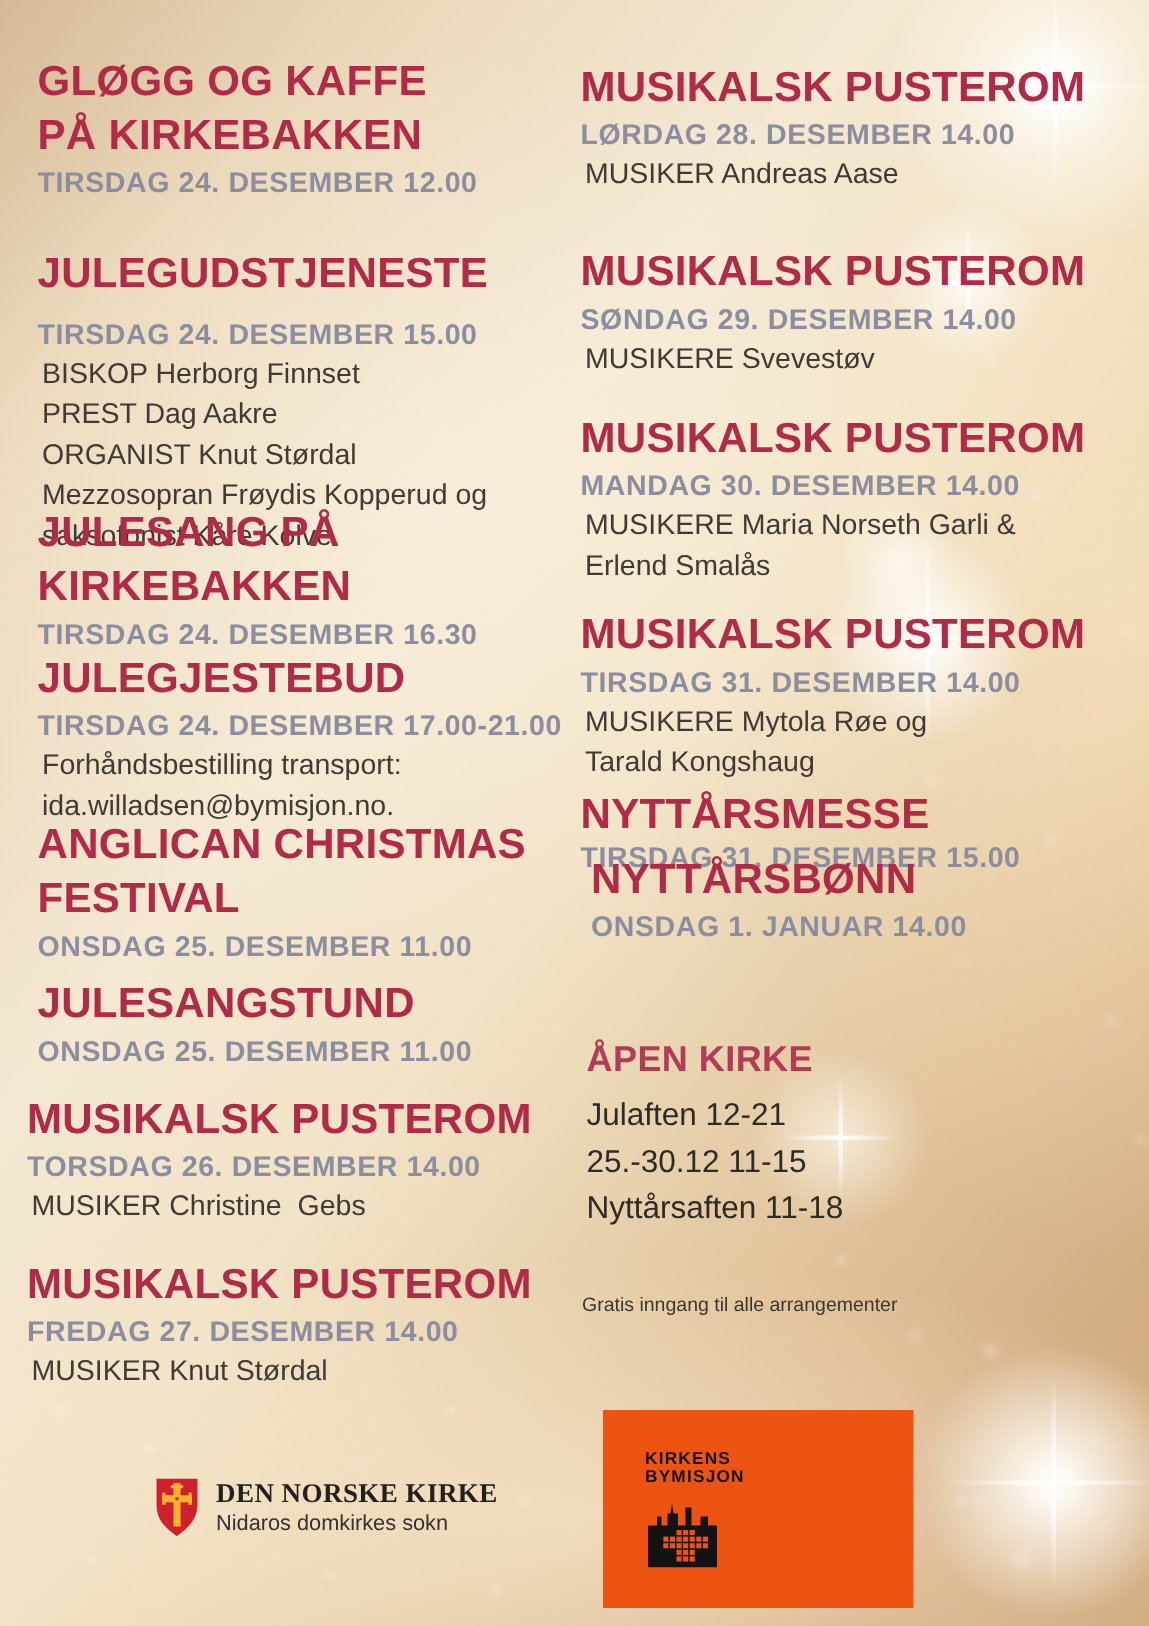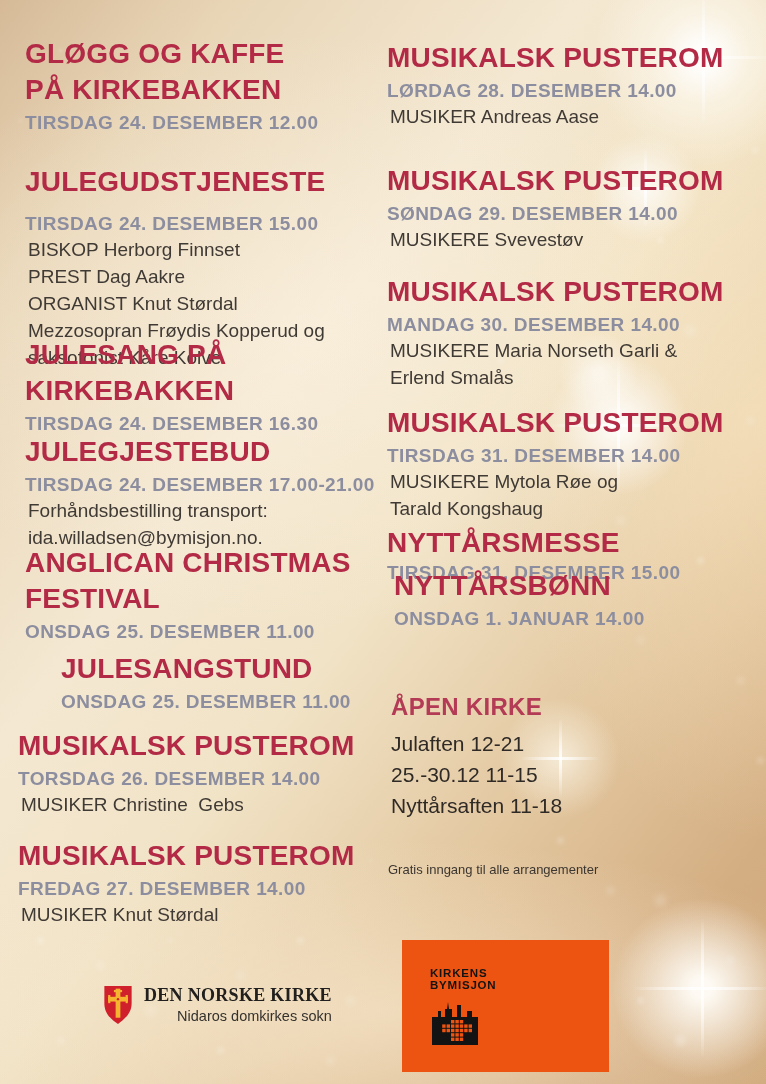--- a/index.html
+++ b/index.html
@@ -45,21 +45,21 @@
   section.event{position:absolute;width:370px;}
   .etitle div{font-weight:700;font-size:28px;line-height:36px;color:#b32a46;letter-spacing:.2px;}
   .edate{font-weight:700;font-size:19px;line-height:24px;color:#8c8ea0;letter-spacing:.4px;margin-top:3px;}
   .edetails{margin-left:3px;}
   .edetails div{font-weight:400;font-size:19px;line-height:27px;color:#403a35;white-space:pre-wrap;}
   .open-kirke{position:absolute;left:391px;top:692px;width:340px;}
   .ok-title{font-weight:700;font-size:24px;line-height:30px;color:#b43b55;letter-spacing:.3px;}
   .ok-lines{margin-top:6px;}
   .ok-lines div{font-weight:400;font-size:21px;line-height:31px;color:#2f2a26;}
   .free-entry{position:absolute;left:388px;top:858px;width:350px;font-size:13px;line-height:24px;color:#3c3630;}
-  .dnk{position:absolute;left:103px;top:984px;display:flex;align-items:center;gap:11px;text-align:right;}
+  .dnk{position:absolute;left:103px;top:984px;display:flex;align-items:center;gap:11px;}
   .dnk-name{font-family:"Liberation Serif",serif;font-weight:700;font-size:18px;line-height:22px;color:#21201e;letter-spacing:.3px;}
   .dnk-parish{font-size:14.5px;line-height:18px;color:#35322e;margin-top:1px;}
   .kb-box{position:absolute;left:402px;top:940px;width:207px;height:132px;background:#ee5411;}
   .kb-inner{position:absolute;left:28px;top:28px;}
   .kb-text div{font-weight:700;font-size:11.5px;line-height:11.5px;letter-spacing:.8px;color:#131313;}
   .kb-sky{margin-top:4px;display:block;}
 </style>
 </head>
 <body>
 
@@ -113,21 +113,21 @@
   </section>
 
   <section class="event" style="left:25px;top:545px;">
     <div class="etitle">
       <div>ANGLICAN CHRISTMAS</div>
       <div>FESTIVAL</div>
     </div>
     <div class="edate">ONSDAG 25. DESEMBER 11.00</div>
   </section>
 
-  <section class="event" style="left:25px;top:651px;margin-left:36px;">
+  <section class="event" style="left:25px;top:651px;">
     <div class="etitle">
       <div>JULESANGSTUND</div>
     </div>
     <div class="edate">ONSDAG 25. DESEMBER 11.00</div>
   </section>
 
   <section class="event" style="left:18px;top:728px;">
     <div class="etitle">
       <div>MUSIKALSK PUSTEROM</div>
     </div>

